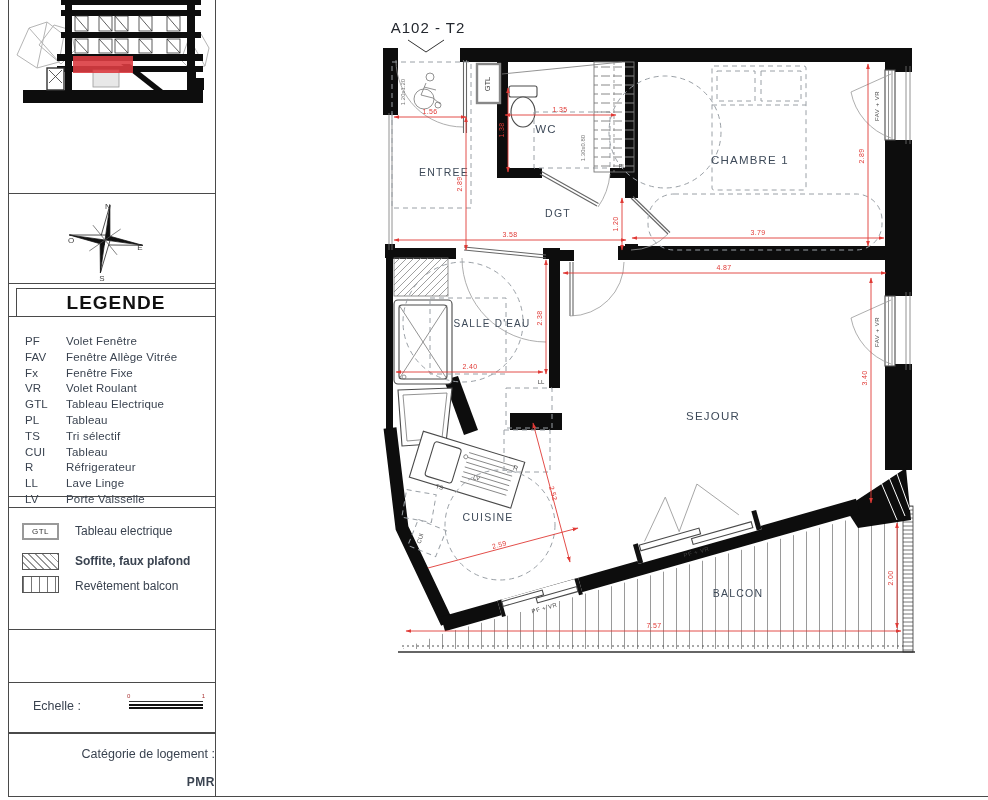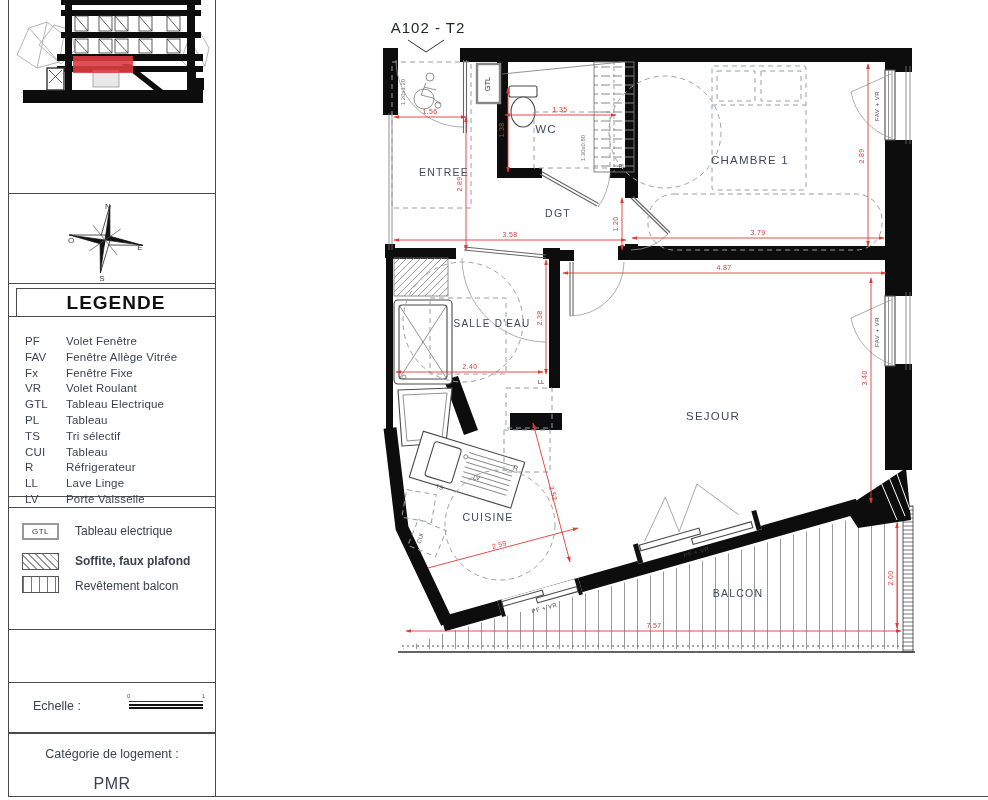--- a/index.html
+++ b/index.html
@@ -25,23 +25,23 @@
   .sym-stripe{border:1px solid #555;
     background:repeating-linear-gradient(90deg,#777 0 1px,transparent 1px 8px);}
   .sym-label{font-size:12px;color:#3a4350;}
   .p-scale{top:682px;height:50px;border:1px solid #4a4a4a;left:-1px;right:-1px;text-align:center;}
   .scale-label{position:absolute;left:24px;top:16px;font-size:12.5px;}
   .scalebar{position:absolute;left:120px;top:10px;width:74px;}
   .sb-0{position:absolute;left:-2px;top:0;font-size:6px;color:#a33;}
   .sb-1{position:absolute;right:-2px;top:0;font-size:6px;color:#a33;}
   .sb-line{margin-top:8px;height:1px;background:#333;}
   .sb-bar{margin-top:2px;height:5px;background:linear-gradient(#111 0 2px,#fff 2px 3px,#111 3px 5px);}
-  .p-cat{top:732px;height:63px;border:1px solid #4a4a4a;left:-1px;right:-1px;text-align:center;}
+  .p-cat{top:732px;height:63px;border:1px solid #4a4a4a;left:-1px;right:-1px;text-align:right;}
   .cat-label{margin-top:14px;font-size:12.5px;}
-  .cat-value{margin-top:14px;font-size:16px;letter-spacing:.5px;}
+  .cat-value{margin-top:14px;font-size:12px;letter-spacing:.5px;font-weight:bold;}
   .bottom-line{position:absolute;left:8px;top:796px;width:980px;height:0;border-top:1px solid #4a4a4a;}
   svg{display:block;}
   svg text{font-family:"Liberation Sans",sans-serif;text-anchor:middle;}
   .rm{fill:#3e4a59;font-size:10.5px;letter-spacing:1.2px;}
   .rm-lg{font-size:11.5px;}
   .ptitle{fill:#23272e;font-size:15px;letter-spacing:1px;}
   .dim{fill:#e03a36;font-size:7px;letter-spacing:.3px;}
   .tiny{fill:#777;font-size:6px;}
   .wlabel{fill:#444;font-size:6px;letter-spacing:.5px;}
   .eq{fill:#444;font-size:6px;}

